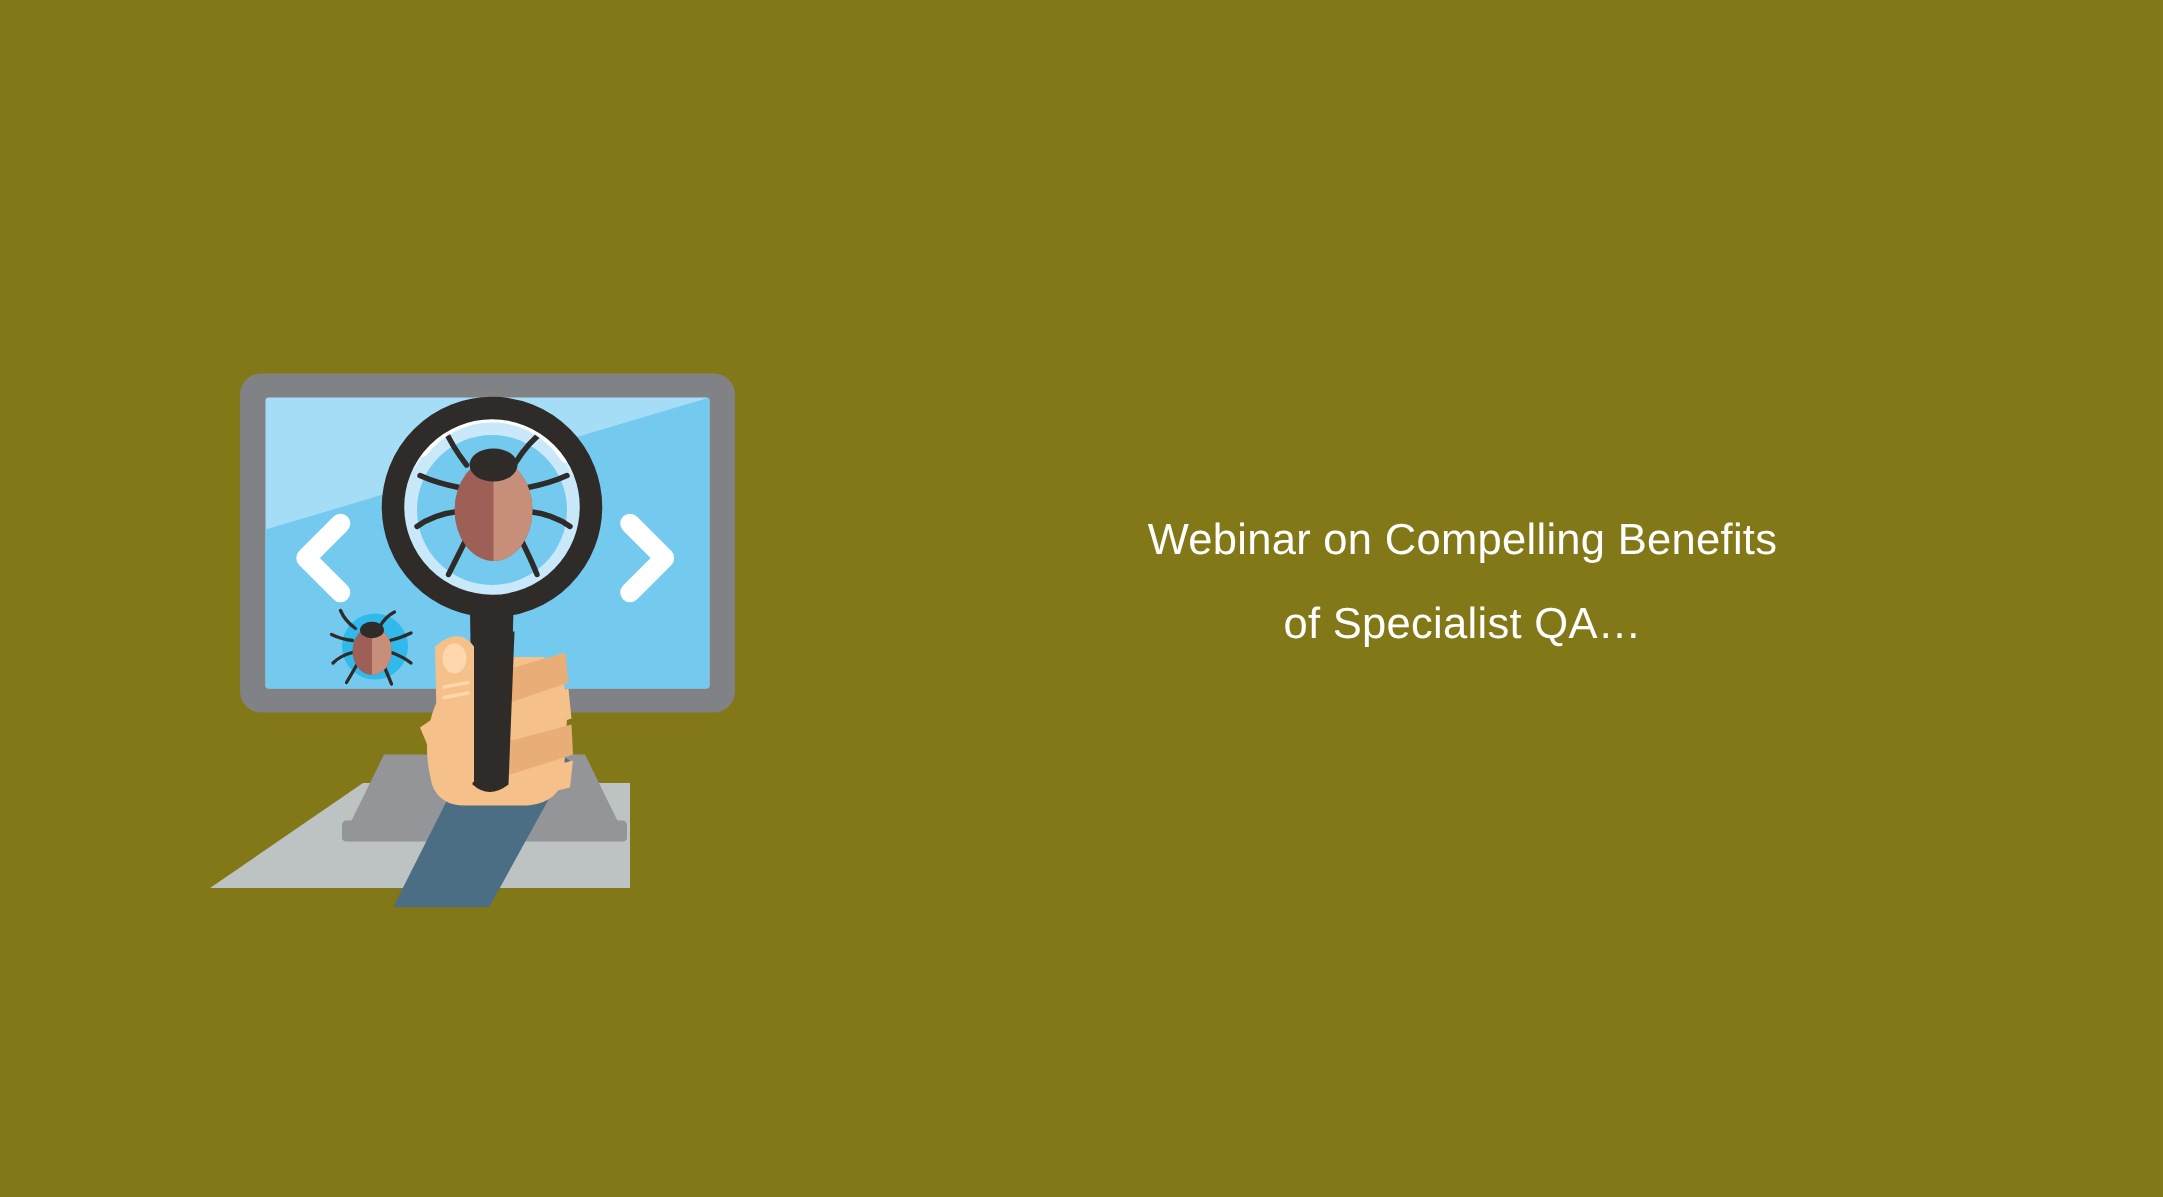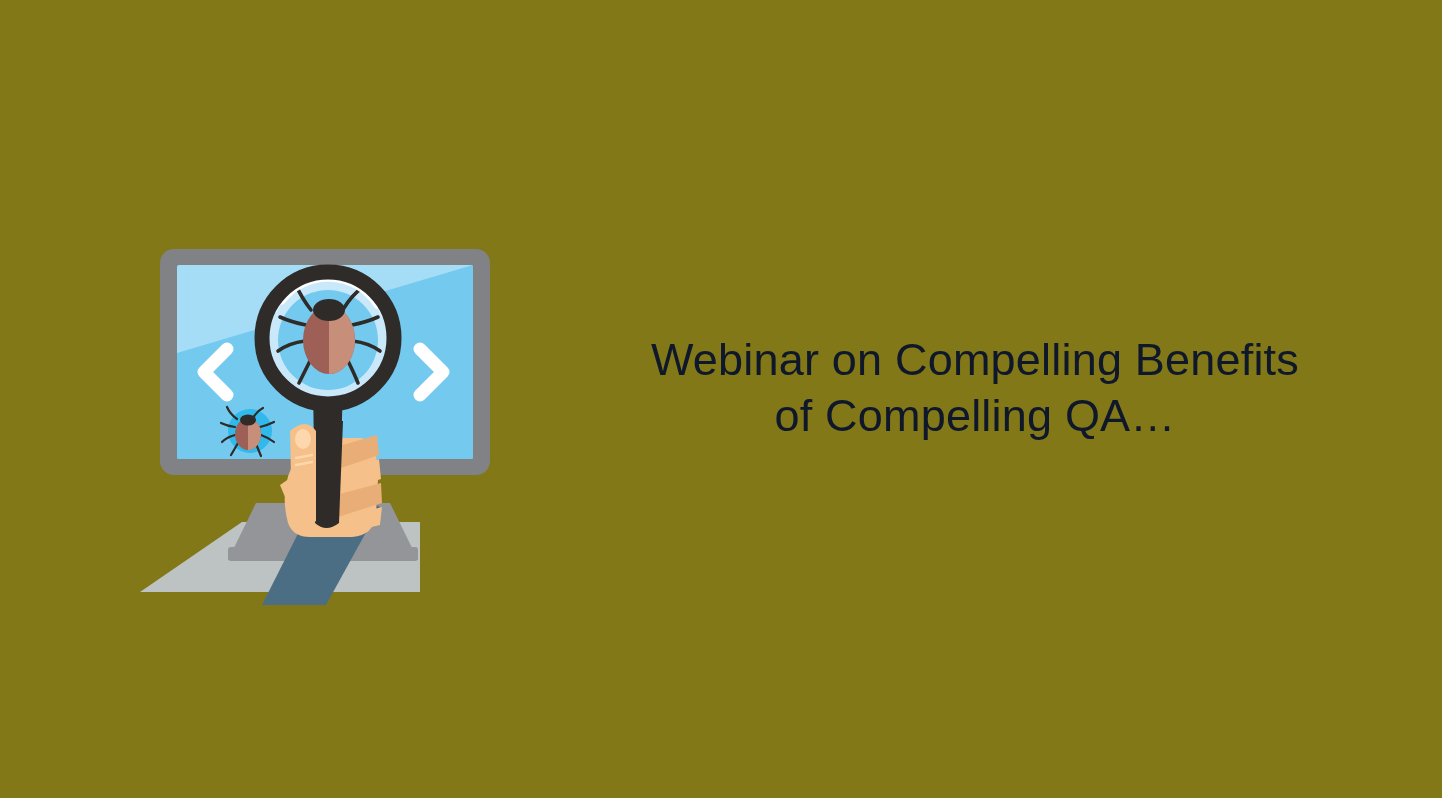--- a/index.html
+++ b/index.html
@@ -38,23 +38,23 @@
   
   #title-block {
     position: absolute;
     left: 560px;
     top: 332px;
     width: 830px;
     text-align: center;
   }
   #title-block .title-line {
     display: block;
-    color: #0f172a;
+    color: #ffffff;
     font-family: "Liberation Sans", sans-serif;
-    font-size: 45px;
+    font-size: 29px;
     font-weight: 300;
     line-height: 56px;
     letter-spacing: 0.2px;
     white-space: nowrap;
   }
 </style>
 </head>
 <body>
 
 <div id="slide">
@@ -164,16 +164,16 @@
           <path d="M 166 223 L 182 220"></path>
           <path d="M 166 230 L 182 227"></path>
         </g>
       </g>
 
     </svg>
   </div>
 
   <div id="title-block">
     <span class="title-line">Webinar on Compelling Benefits</span>
-    <span class="title-line">of Compelling QA…</span>
+    <span class="title-line">of Specialist QA…</span>
   </div>
 
 </div>
 
 </body></html>

